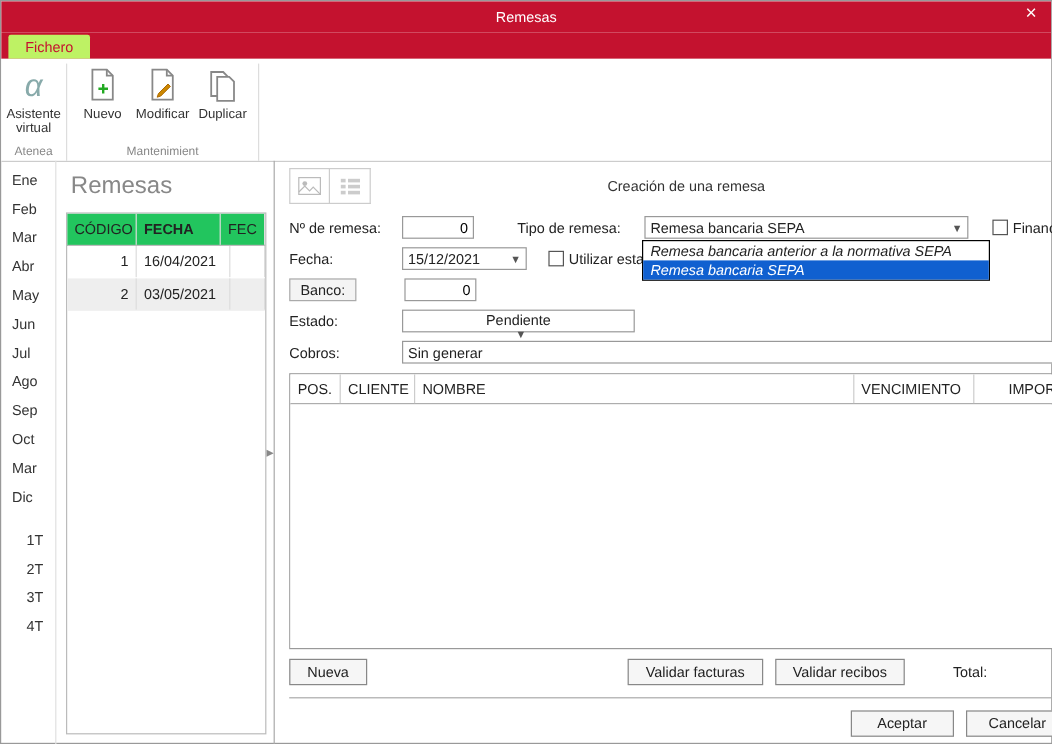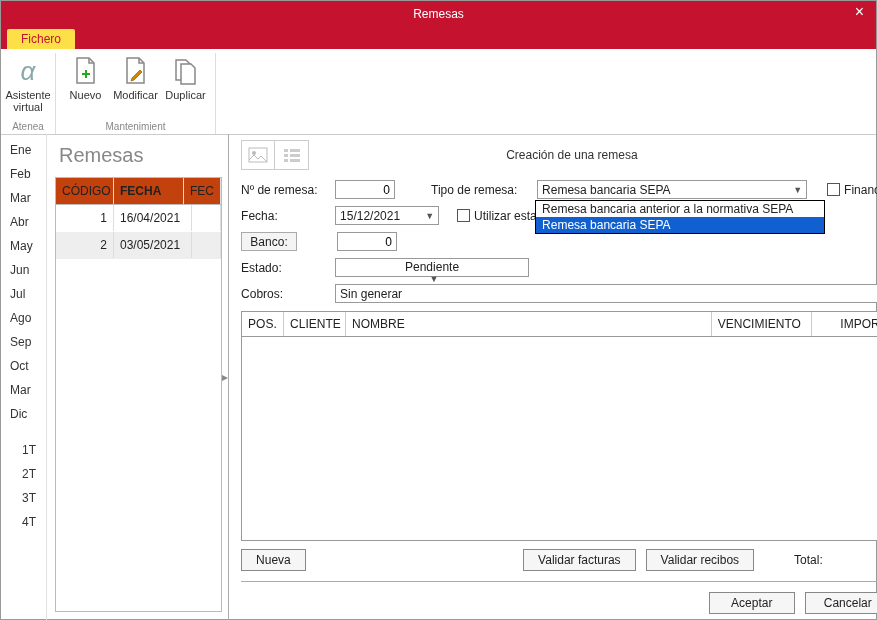--- a/index.html
+++ b/index.html
@@ -34,21 +34,21 @@
   }
   
   .ribbon-strip {
     background: #c4122f;
     height: 22px;
     display: flex;
     align-items: flex-end;
     padding-left: 6px;
   }
   .ribbon-tab {
-    background: #fde047;
+    background: #bef264;
     color: #c4122f;
     font-size: 12px;
     padding: 3px 14px 3px 14px;
     border-top-left-radius: 2px;
     border-top-right-radius: 2px;
     cursor: pointer;
   }
   
   .ribbon {
     height: 86px;
@@ -133,21 +133,21 @@
     margin: 4px 0 10px 4px;
   }
   .mini-grid {
     border: 1px solid #bbb;
     flex: 1;
     font-size: 12px;
     overflow:hidden;
   }
   .mini-grid-head {
     display:flex;
-    background:#c2410c;
+    background:#22c55e;
     border-bottom:1px solid #bbb;
     font-size:12px;
   }
   .mini-grid-head div, .mini-row div {
     padding: 6px 6px;
     border-right:1px solid #ddd;
   }
   .mini-col-c { width:58px; text-align:left;}
   .mini-col-f { width:78px; font-weight:bold;}
   .mini-col-x { flex:1;}
@@ -248,21 +248,21 @@
   }
   .footer .btn { width:86px; }
   
   .dropdown {
     position:absolute;
     border:1px solid #000;
     background:#fff;
     font-size:12px;
     z-index:50;
   }
-  .dropdown div { padding:1px 6px; white-space:nowrap; cursor:pointer;}
+  .dropdown div { padding:1px 6px; white-space:nowrap; cursor:pointer;font-style:italic;}
   .dropdown div.hl { background:#1060d0; color:#fff;}
 </style>
 </head>
 <body>
 
 <div class="titlebar">
   <span>Remesas</span>
   <span class="close">×</span>
 </div>
 

